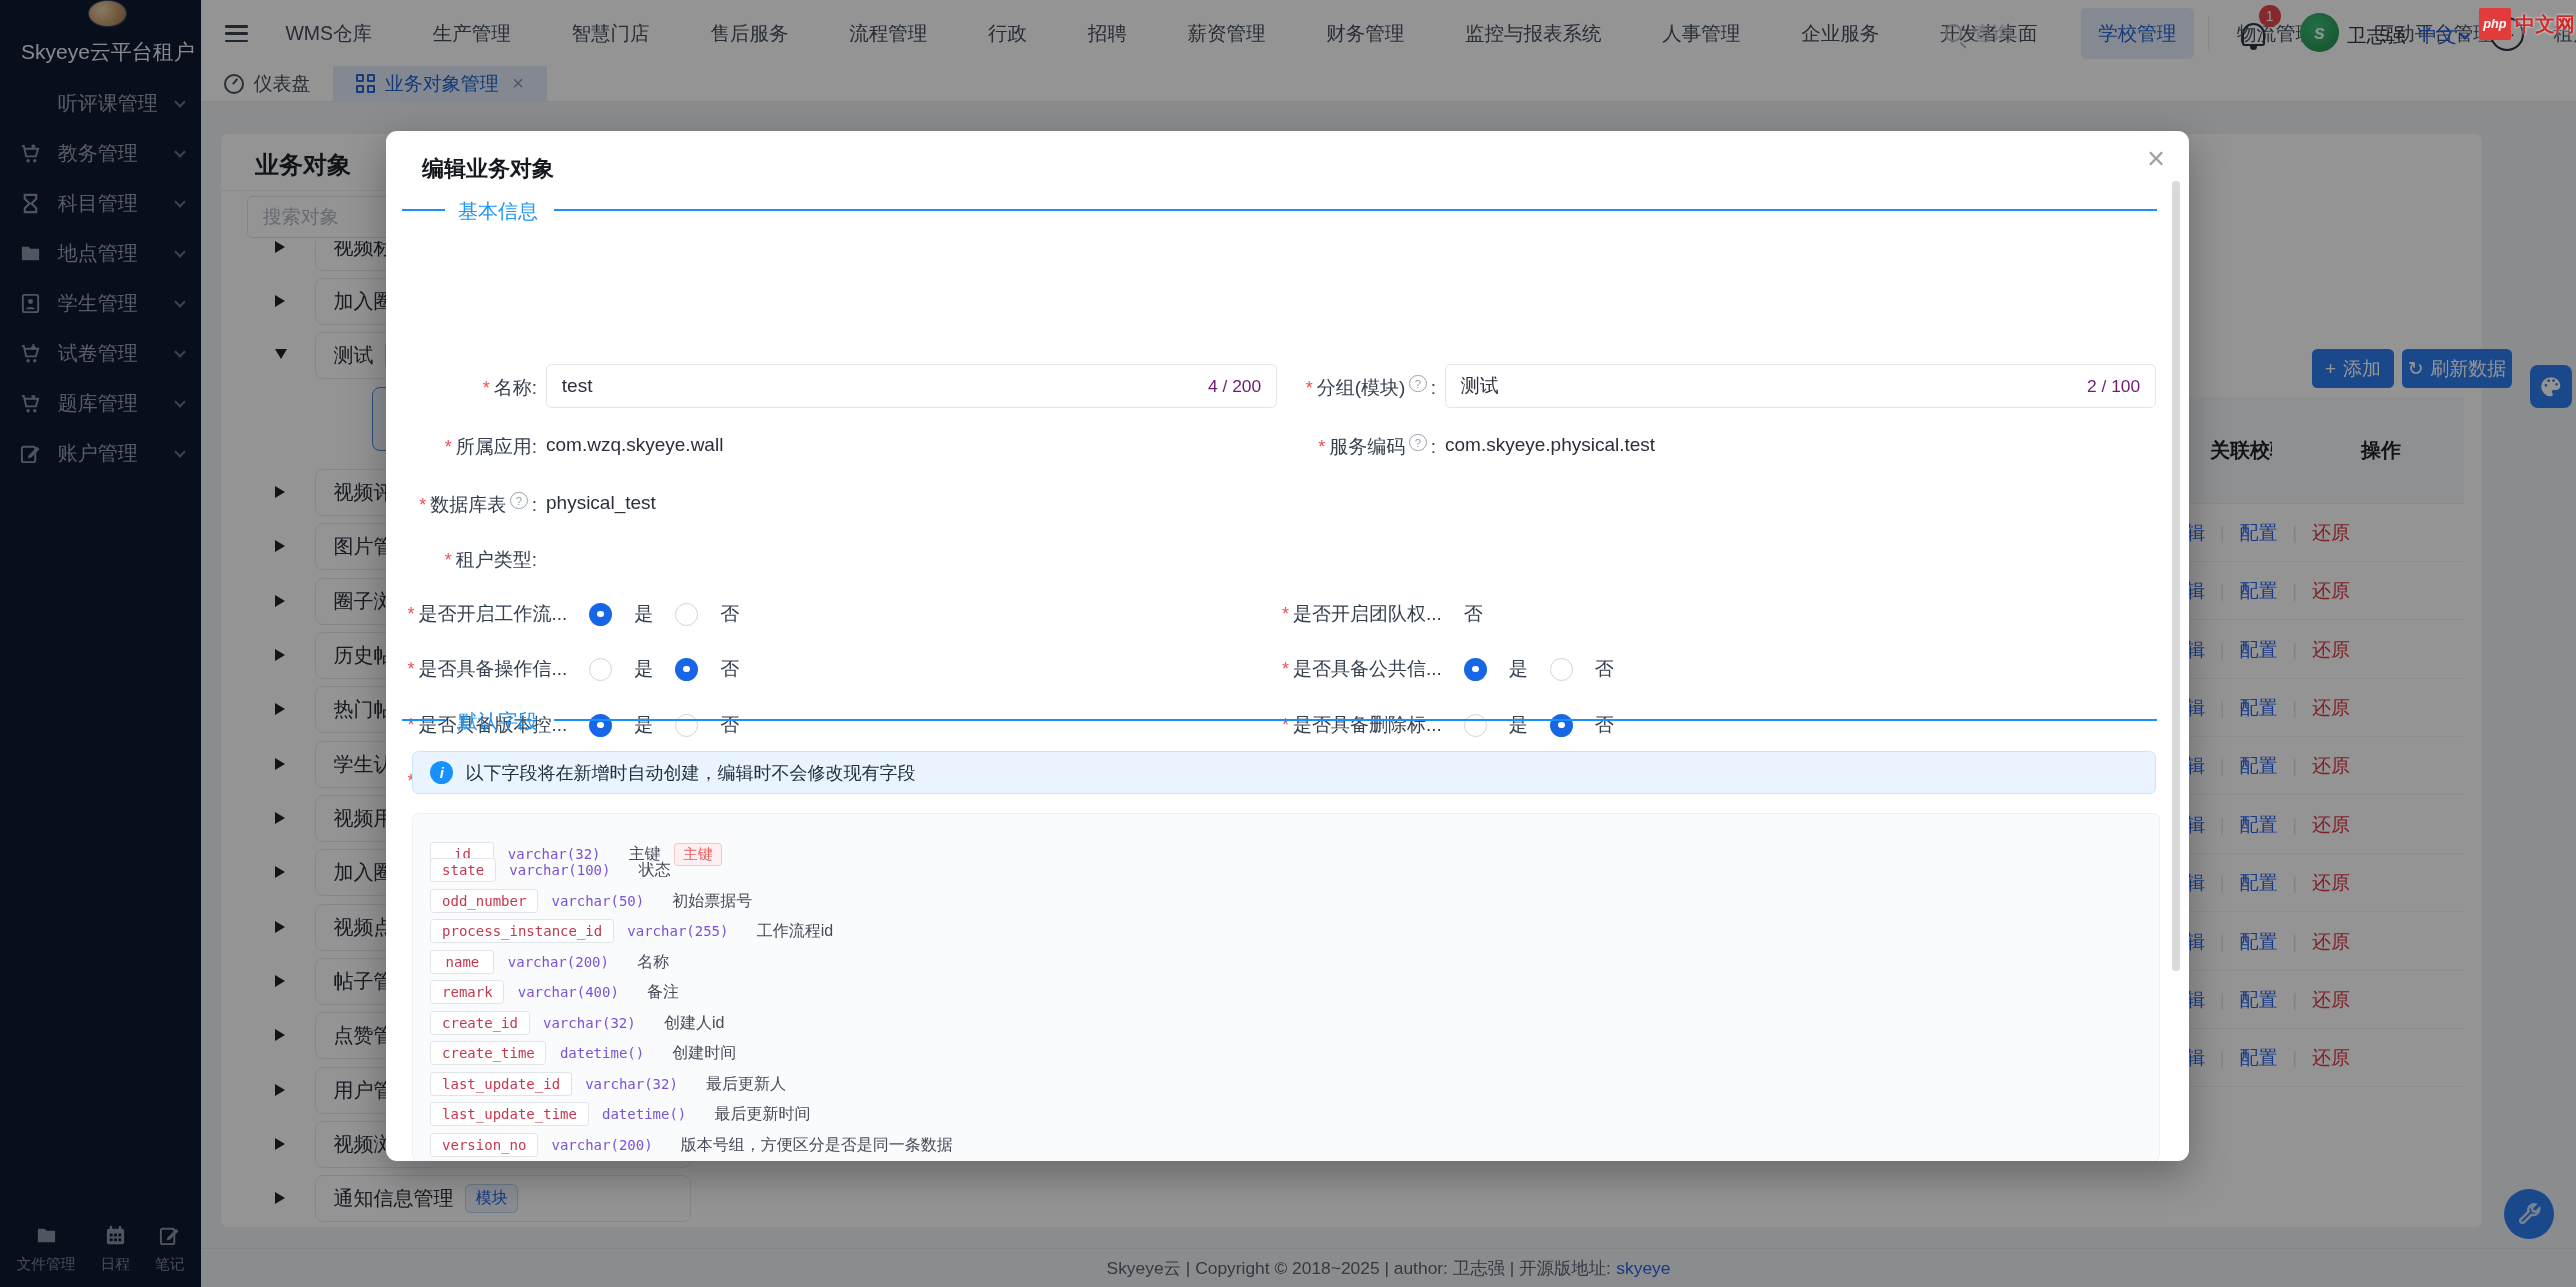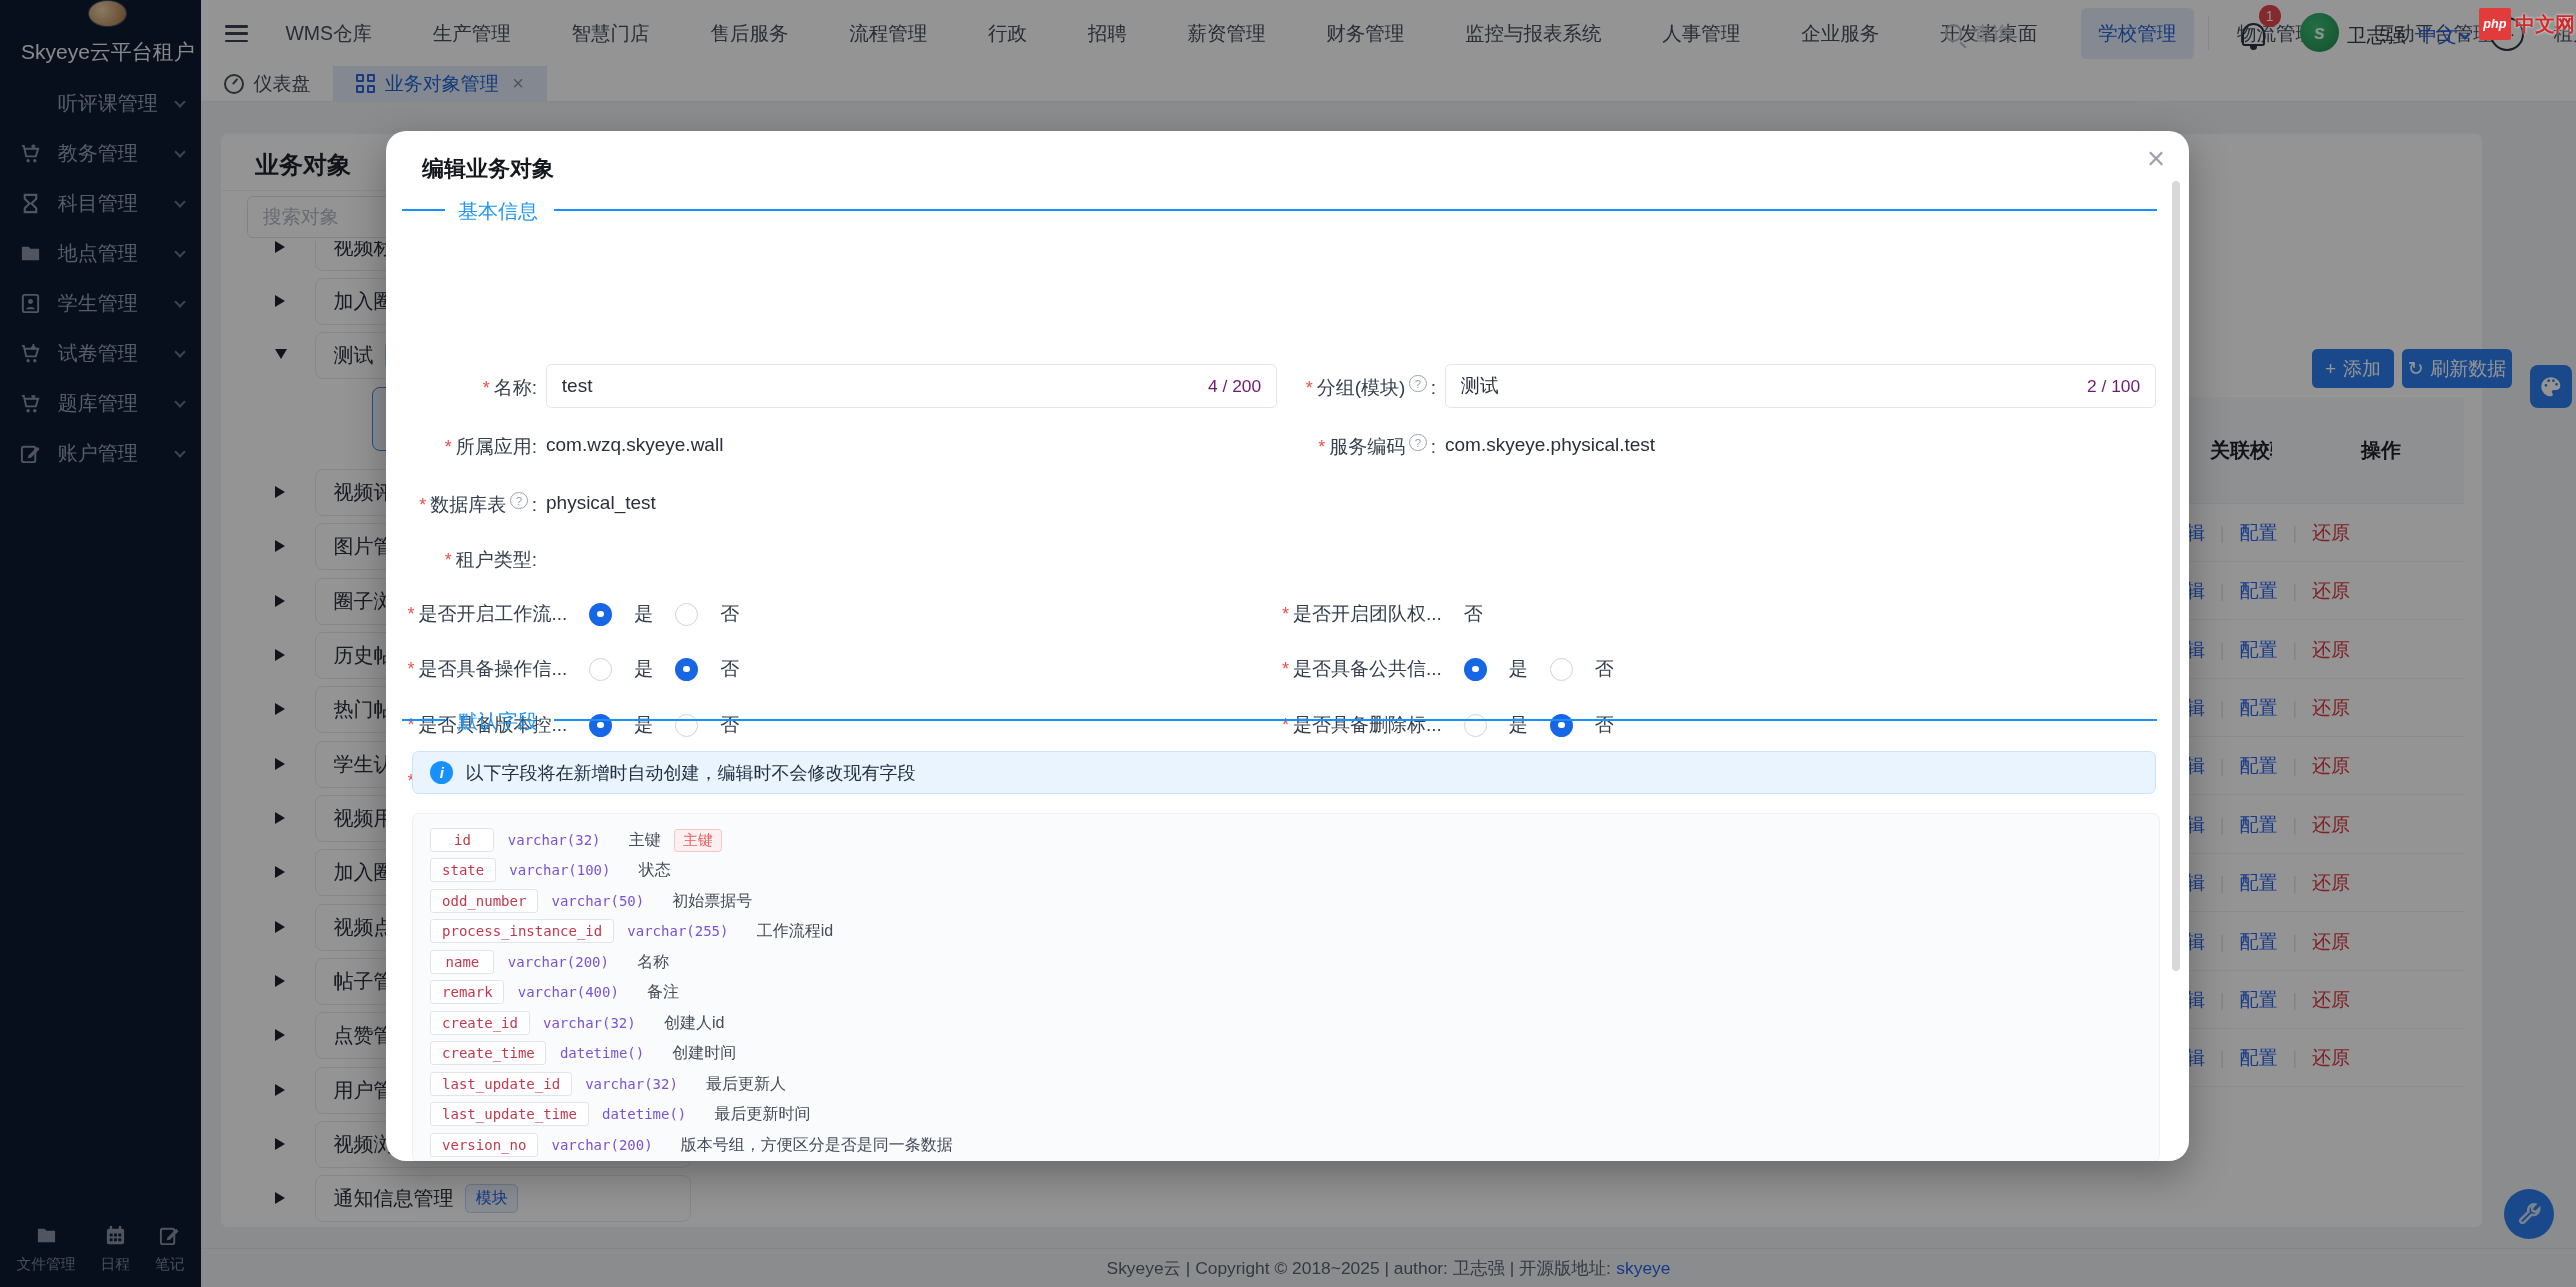--- a/index.html
+++ b/index.html
@@ -82,21 +82,21 @@
   .lnk-sep{color:#e2e4e8;}
   #palette-fab{left:2530px;top:365px;width:42px;height:43px;background:#2b7cf0;border-radius:8px;display:flex;align-items:center;justify-content:center;z-index:2;cursor:pointer;}
   #wrench-fab{left:2504px;top:1189px;width:50px;height:50px;background:#2b7cf0;border-radius:50%;display:flex;align-items:center;justify-content:center;z-index:2;cursor:pointer;}
 
   
   #footer{left:201px;top:1248px;width:2375px;height:39px;border-top:0.7px solid #e3e5e9;display:flex;align-items:center;justify-content:center;font-size:17.4px;color:#5a6372;gap:5.4px;z-index:2;}
   #footer .lk{color:#2563eb;cursor:pointer;}
 
   
   #overlay{left:0;top:0;width:2576px;height:1287px;background:rgba(0,0,0,0.42);z-index:40;}
-  #modal{left:386px;top:131px;width:1803px;height:1030px;background:#ffffff;border-radius:20px;box-shadow:0 13.4px 40px rgba(0,0,0,.3);z-index:50;overflow:hidden;}
+  #modal{left:386px;top:131px;width:1803px;height:1030px;background:#ffffff;border-radius:11px;box-shadow:0 13.4px 40px rgba(0,0,0,.3);z-index:50;overflow:hidden;}
   #m-title{position:absolute;left:36px;top:23px;font-size:22px;font-weight:bold;color:#15181d;}
   #m-close{position:absolute;right:24px;top:12px;font-size:31px;color:#9aa1ab;cursor:pointer;line-height:1;}
   #m-scroll{position:absolute;right:9.4px;top:50px;width:8px;height:790px;background:#d9d9d9;border-radius:4px;}
   .sec{position:absolute;left:0;width:1803px;height:24px;}
   .sec .dash{position:absolute;left:16px;top:10.7px;width:43px;height:2.7px;background:#1890ff;}
   .sec .lbl{position:absolute;left:72px;top:0;font-size:20px;color:#2196f3;}
   .sec .line{position:absolute;left:168px;top:10.7px;width:1603px;height:2px;background:#1890ff;}
   .req{color:#f04f4f;font-size:18px;margin-right:4px;}
   .f-label{position:absolute;font-size:19px;color:#35404f;white-space:nowrap;display:flex;align-items:center;}
   .helpq{display:inline-flex;width:17.4px;height:17.4px;border:1.3px solid #9aa1ad;border-radius:50%;color:#9aa1ad;font-size:11.4px;align-items:center;justify-content:center;margin:0 4px 9.4px 4px;}
@@ -671,21 +671,21 @@
         <div class="lbl">默认字段</div>
         <div class="line"></div>
     </div>
 
     <div id="m-alert">
       <span class="info-ic">i</span>
       <span>以下字段将在新增时自动创建，编辑时不会修改现有字段</span>
     </div>
 
     <div id="field-panel">
-        <div class="frow" style="top: 11px;">
+        <div class="frow" style="top: 25px;">
           <span class="chip">id</span>
           <span class="ftype">varchar(32)</span>
           <span class="fdesc">主键</span>
           <span class="fbadge">主键</span>
         </div>
         <div class="frow" style="top: 41px;">
           <span class="chip">state</span>
           <span class="ftype">varchar(100)</span>
           <span class="fdesc">状态</span>
         </div>

